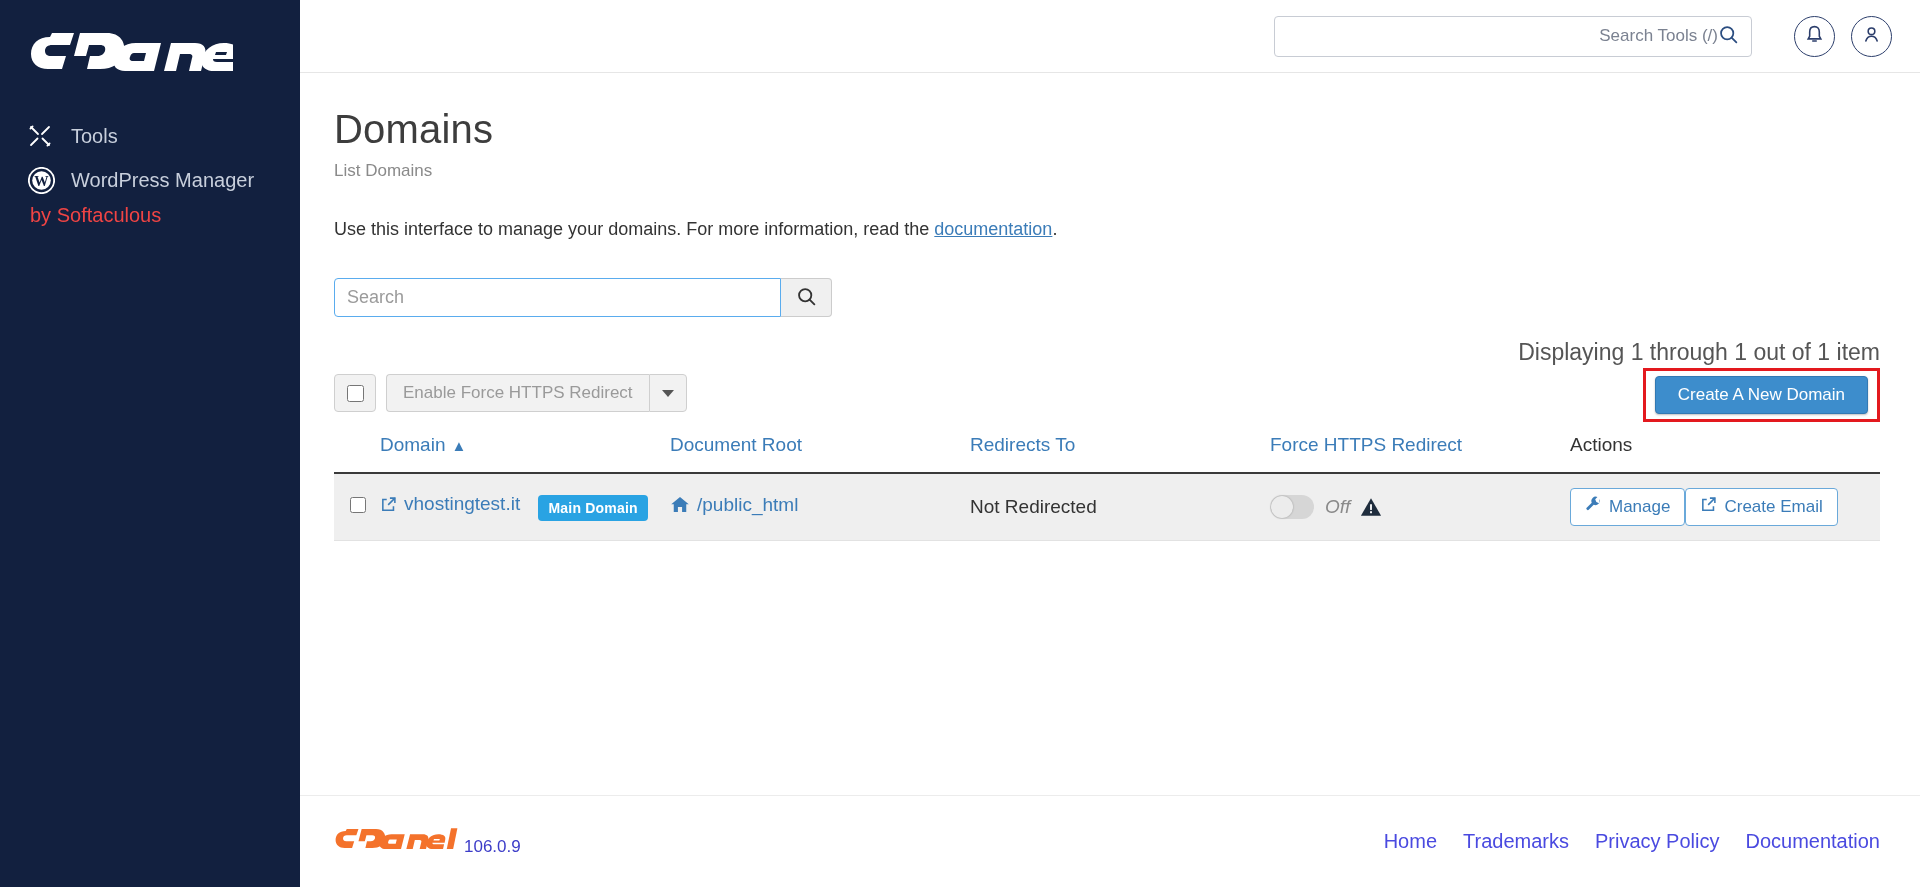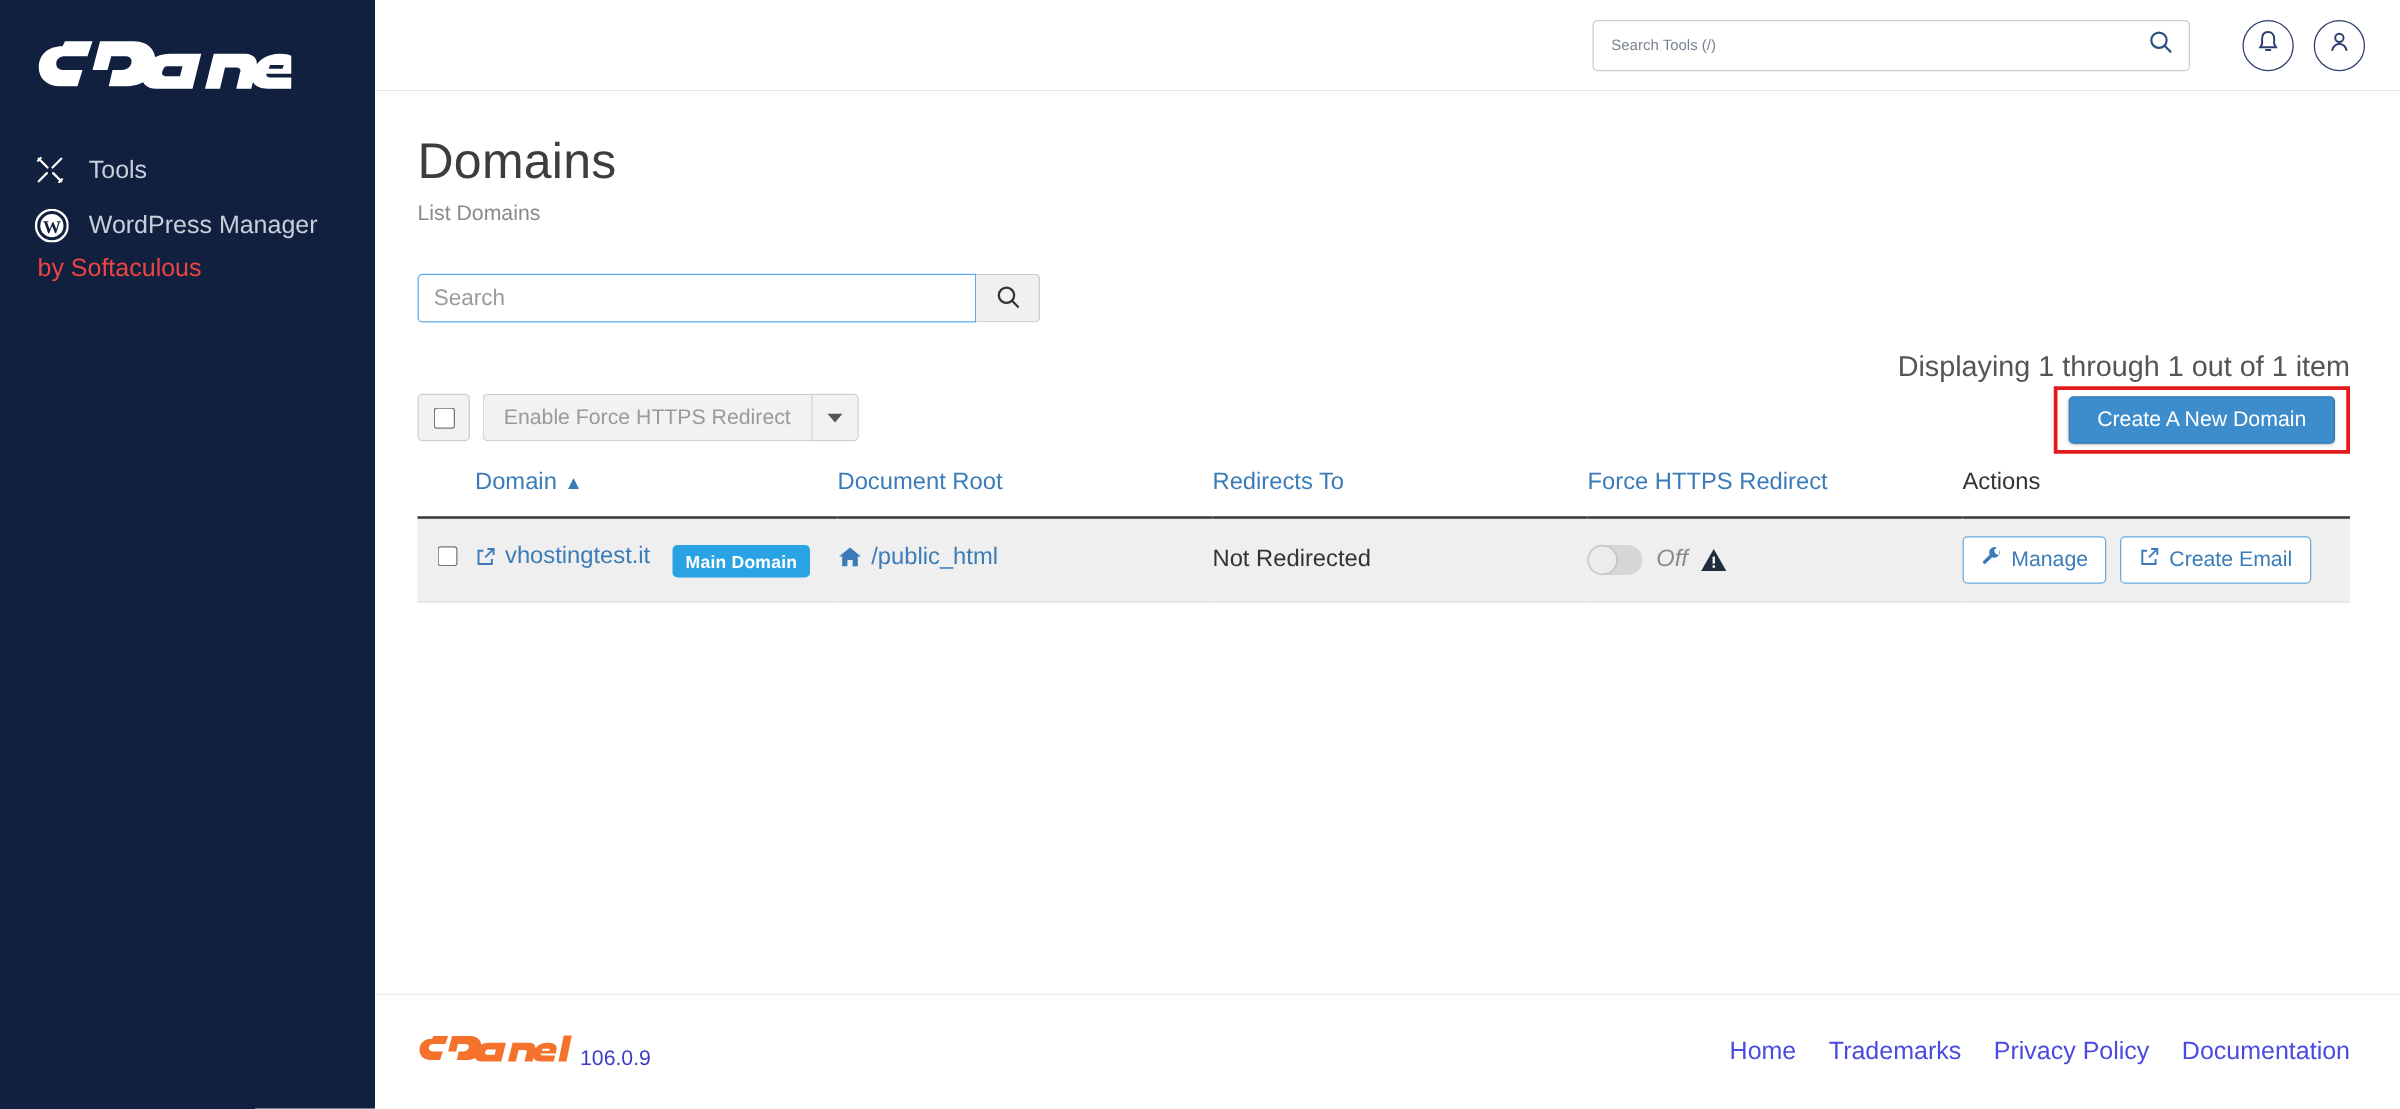--- a/index.html
+++ b/index.html
@@ -57,23 +57,24 @@
   }
   .search-wrap {
     display: flex; align-items: center;
     width: 478px; height: 41px;
     border: 1px solid #c8ccd4; border-radius: 4px;
     background: #fff; padding: 0 12px 0 14px;
     margin-right: 26px;
   }
   .search-wrap input {
     flex: 1; border: 0; outline: none;
-    font-size: 12px; color: #0f172a;
+    font-size: 17px; color: #0f172a;
     font-family: "Liberation Sans", sans-serif;
     background: transparent;
+    text-align: right;
   }
   .search-wrap input::placeholder { color: #7b8291; }
   .icon-btn {
     width: 41px; height: 41px; border-radius: 50%;
     border: 1px solid #2c3e6b; background: #fff;
     display: flex; align-items: center; justify-content: center;
     margin-left: 16px; cursor: pointer;
   }
 
   .content {
@@ -197,21 +198,21 @@
     width: 44px; height: 24px; border-radius: 12px;
     background: #d6d6d6; position: relative; cursor: pointer;
   }
   .toggle .knob {
     position: absolute; left: 1px; top: 1px;
     width: 22px; height: 22px; border-radius: 50%;
     background: #ececec; box-shadow: 0 0 2px rgba(0,0,0,.3);
   }
   .toggle-lbl { font-size: 19px; font-style: italic; color: #8a8a8a; margin-left: 11px; }
   .warn-ico { margin-left: 10px; display: inline-flex; }
-  .actions { display: flex; gap: 11px; }
+  .actions { display: flex; }
   .btn-outline {
     display: inline-flex; align-items: center; gap: 7px;
     border: 1px solid #6aa9da; border-radius: 4px;
     background: #fff; color: #3b7cb8;
     font-size: 17px; height: 38px; padding: 0 14px;
     cursor: pointer; font-family: "Liberation Sans", sans-serif;
     white-space: nowrap;
   }
 
   
@@ -304,20 +305,23 @@
           </svg>
         </span>
       </div>
     </header>
 
     <main class="content">
 
       <h1 class="page-title">Domains</h1>
       <div class="page-sub">List Domains</div>
 
+      <p class="intro">
+        <span>Use this interface to manage your domains. For more information, read the </span><a href="#">documentation</a><span>.</span>
+      </p>
 
       <div class="searchrow">
         <input class="filter-input" type="text" placeholder="Search" style="">
         <button class="filter-btn">
           <span>
             <svg width="21" height="21" viewBox="0 0 24 24" fill="none" stroke="#333" stroke-width="2.1">
               <circle cx="10.5" cy="10.5" r="7"></circle>
                 <path d="M15.8 15.8 L21 21" stroke-linecap="round"></path>
             </svg>
           </span>

